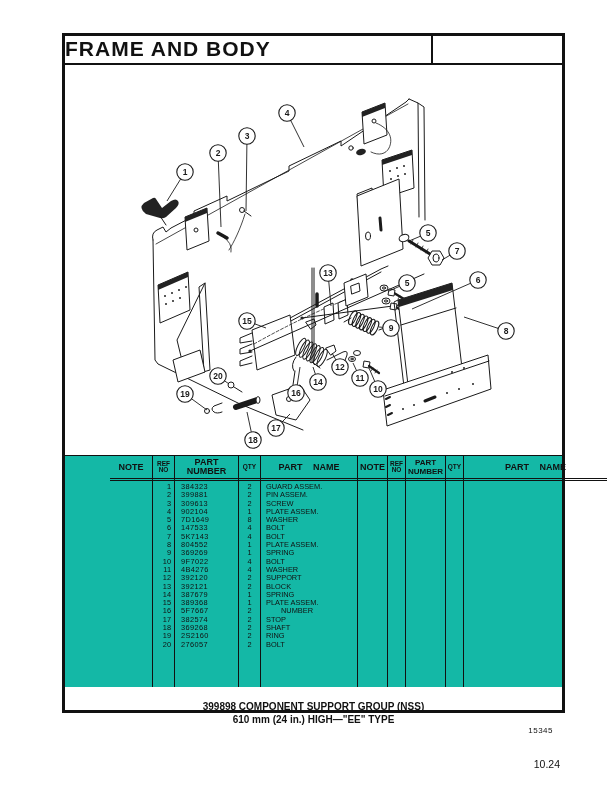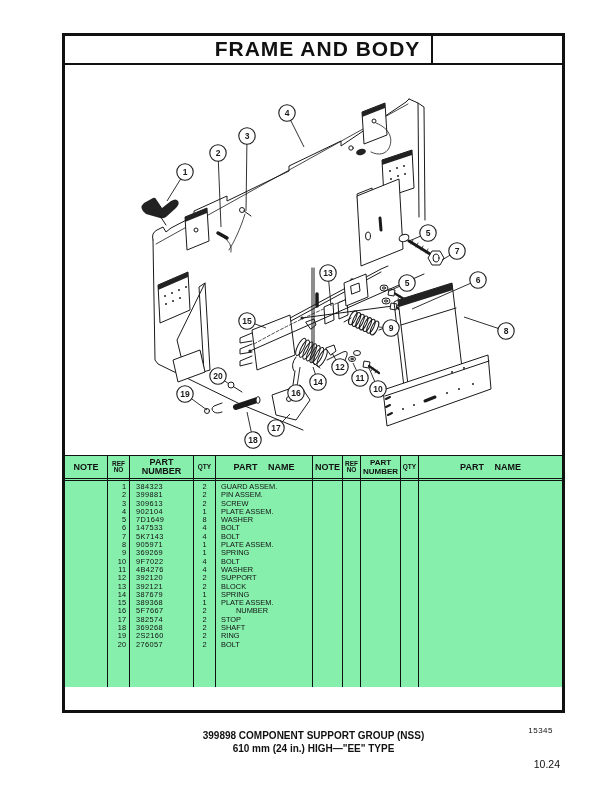--- a/index.html
+++ b/index.html
@@ -8,31 +8,32 @@
     font-family:"Liberation Sans", sans-serif;color:#111;
     -webkit-font-smoothing:antialiased;overflow:hidden;
   }
   .frame{
     position:absolute;left:62px;top:33px;width:503px;height:680px;
     border:3px solid #111;box-sizing:border-box;background:#fff;
   }
   .title-band{position:relative;height:27px;border-bottom:2px solid #111;}
   .title-band .divider{position:absolute;left:366px;top:0;width:2px;height:27px;background:#111;}
   .page-title{
-    position:absolute;left:8px;right:0;top:1px;text-align:center;
+    position:absolute;left:0;right:0;top:1px;
     font-size:21px;font-weight:bold;letter-spacing:1px;
   }
   
   .parts-table{
     position:absolute;left:0;top:419px;width:497px;height:232px;
     border-top:1.5px solid #111;box-sizing:border-box;
     display:grid;
     grid-template-columns:43px 22px 64px 22px 97px 30px 18px 40px 18px 143px;
     grid-template-rows:25px 1fr;
-    background:#86efac;
+    background:#14b8a6;
+    padding-left:45px;
   }
   .hc,.bc{border-right:1px solid #111;box-sizing:border-box;overflow:hidden;}
   .hc:nth-child(10),.bc:last-child{border-right:none;}
   .hc{
     border-bottom:3.5px double #111;
     display:flex;flex-direction:column;align-items:center;justify-content:center;
     font-weight:bold;text-align:center;line-height:1;
   }
   .hc .h1{font-size:9px;}
   .hc .h2{font-size:6.5px;line-height:6.5px;}
@@ -42,21 +43,21 @@
   .bc .cell-line{height:8.3px;white-space:nowrap;}
   .col-ref .cell-line{text-align:right;padding-right:3px;}
   .col-part .cell-line{padding-left:6px;letter-spacing:0.4px;}
   .col-qty .cell-line{text-align:center;}
   .col-name .cell-line{padding-left:5px;}
   .col-name .cell-line.indent{padding-left:20px;}
   .form-number{
     position:absolute;right:9px;top:690px;font-size:8px;letter-spacing:0.5px;
   }
   .footer{
-    position:absolute;left:62px;top:729px;width:503px;text-align:center;
+    position:absolute;left:62px;top:700px;width:503px;text-align:center;
     font-size:10px;font-weight:bold;line-height:13.2px;
   }
   .page-number{
     position:absolute;right:52px;top:758px;font-size:10.5px;font-weight:normal;
   }
   svg text{font-family:"Liberation Sans", sans-serif;}
   .ln{fill:none;stroke:#1a1a1a;stroke-width:1;stroke-linejoin:round;stroke-linecap:round;}
   .thin{stroke-width:0.8;}
   .fillb{fill:#222;stroke:none;}
   .wh{fill:#fff;stroke:#1a1a1a;stroke-width:1;}
@@ -132,21 +133,21 @@
         <div class="cell-line">20</div>
       </div>
     <div class="bc col-part" id="t-part">
         <div class="cell-line">384323</div>
         <div class="cell-line">399881</div>
         <div class="cell-line">309613</div>
         <div class="cell-line">902104</div>
         <div class="cell-line">7D1649</div>
         <div class="cell-line">147533</div>
         <div class="cell-line">5K7143</div>
-        <div class="cell-line">905971</div>
+        <div class="cell-line">804552</div>
         <div class="cell-line">369269</div>
         <div class="cell-line">9F7022</div>
         <div class="cell-line">4B4276</div>
         <div class="cell-line">392120</div>
         <div class="cell-line">392121</div>
         <div class="cell-line">387679</div>
         <div class="cell-line">389368</div>
         <div class="cell-line">5F7667</div>
         <div class="cell-line">382574</div>
         <div class="cell-line">369268</div>

